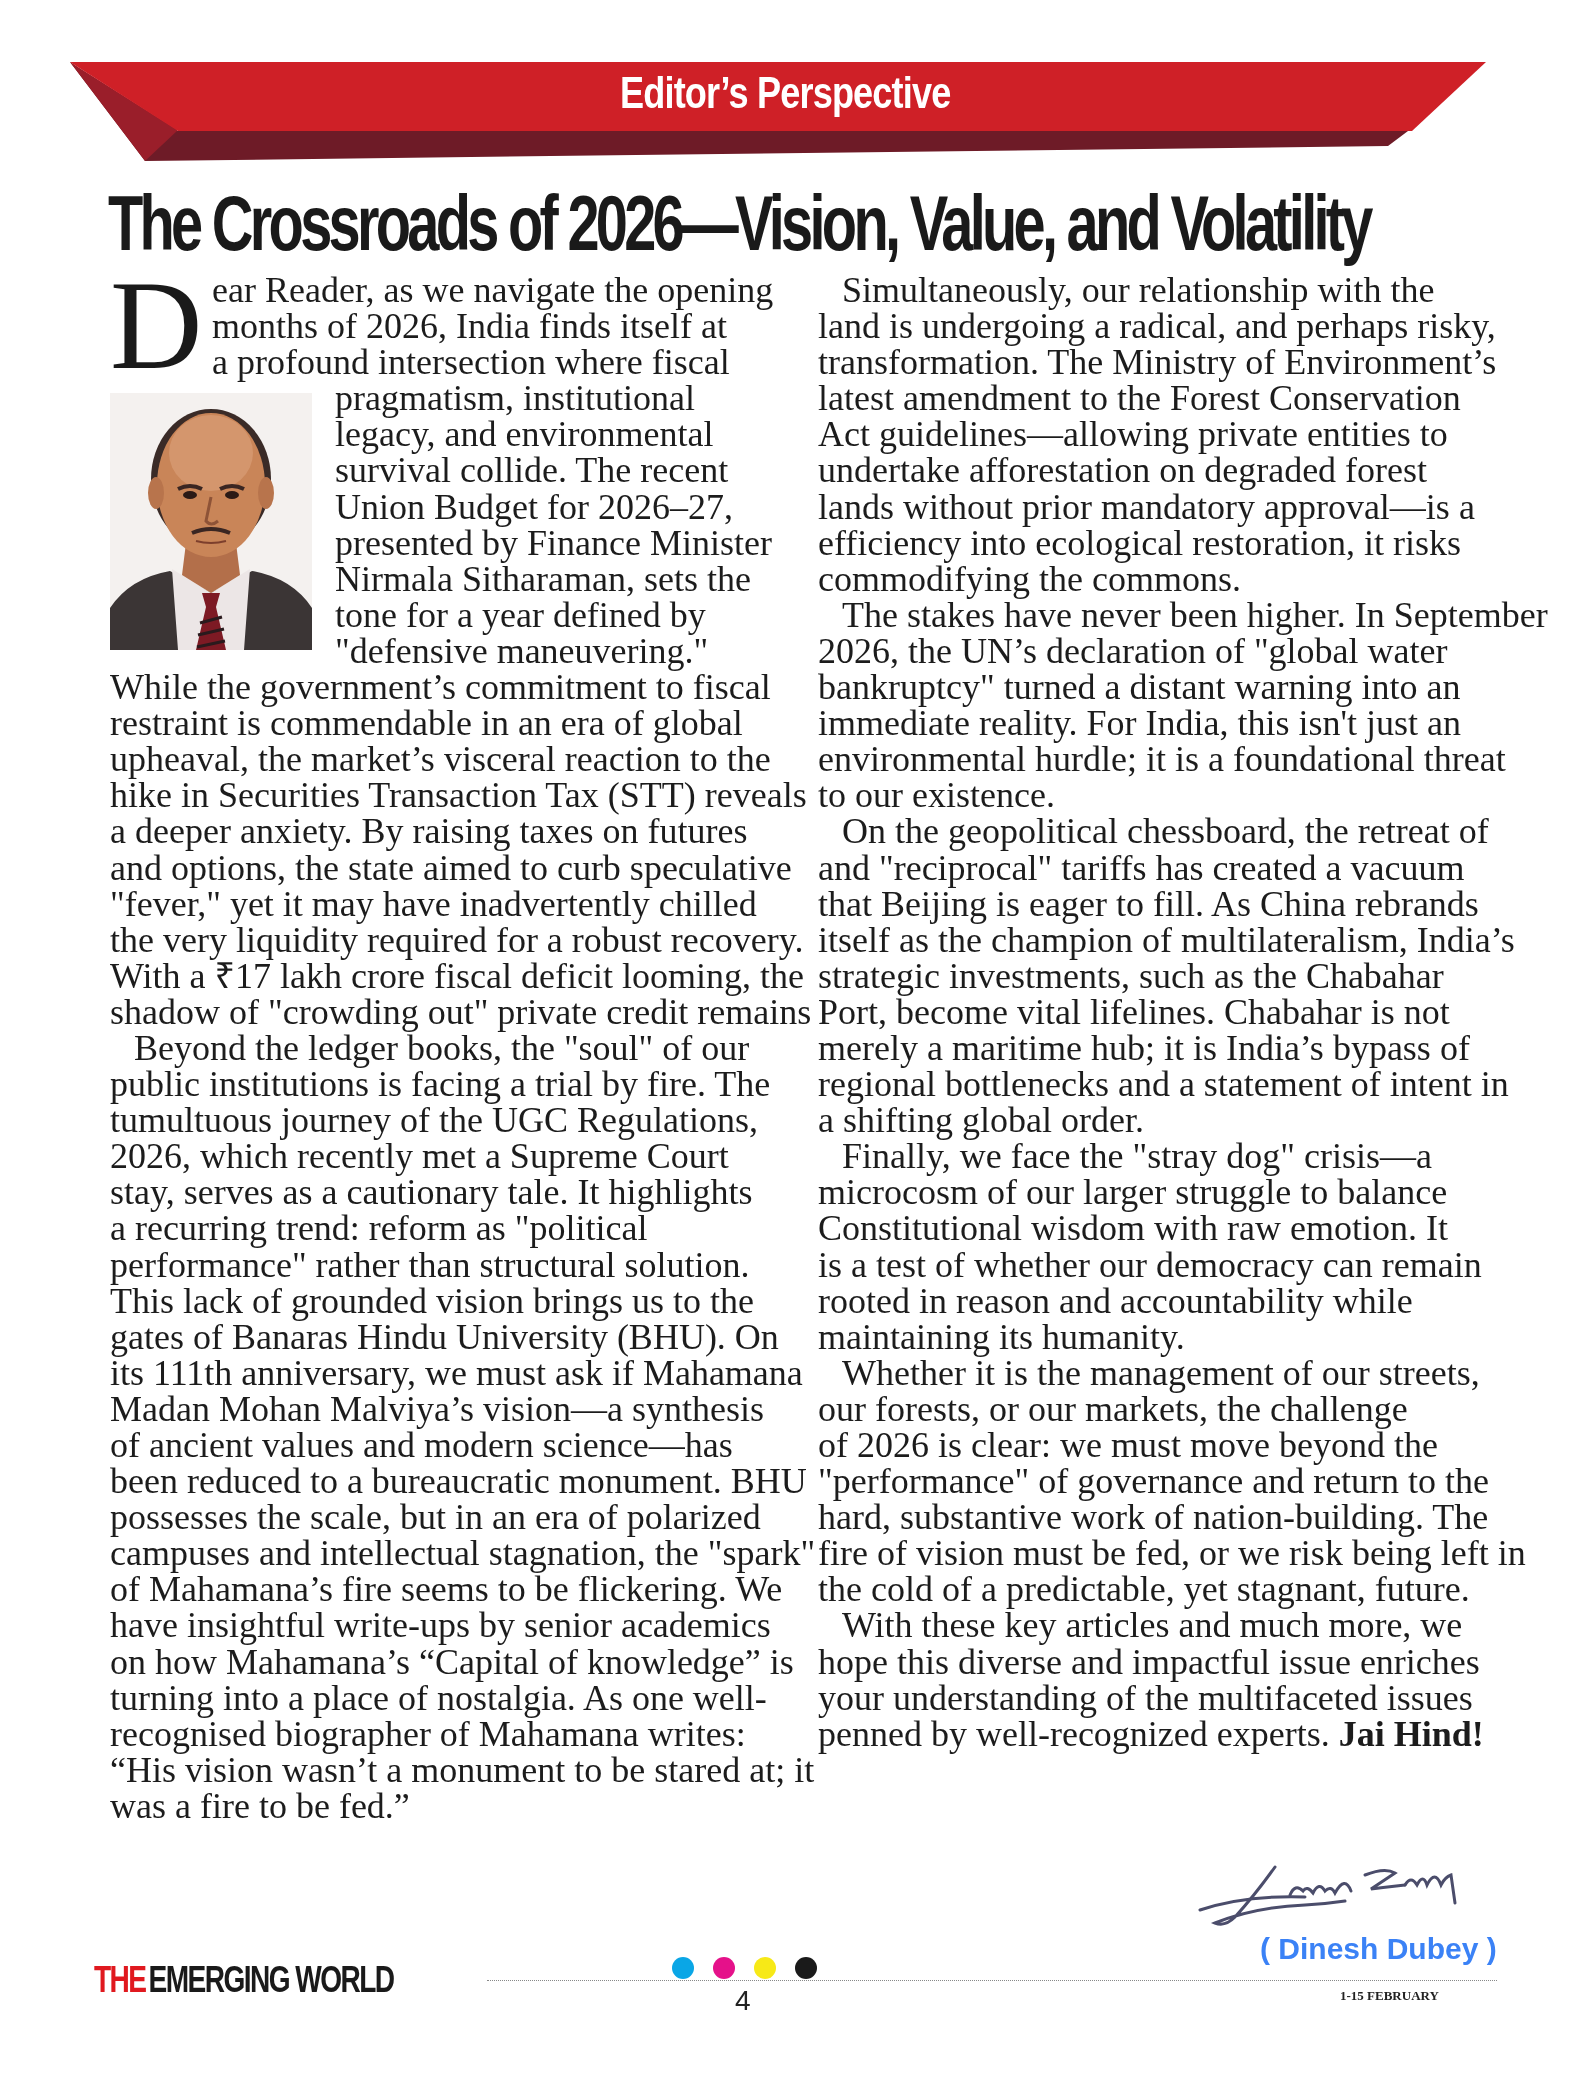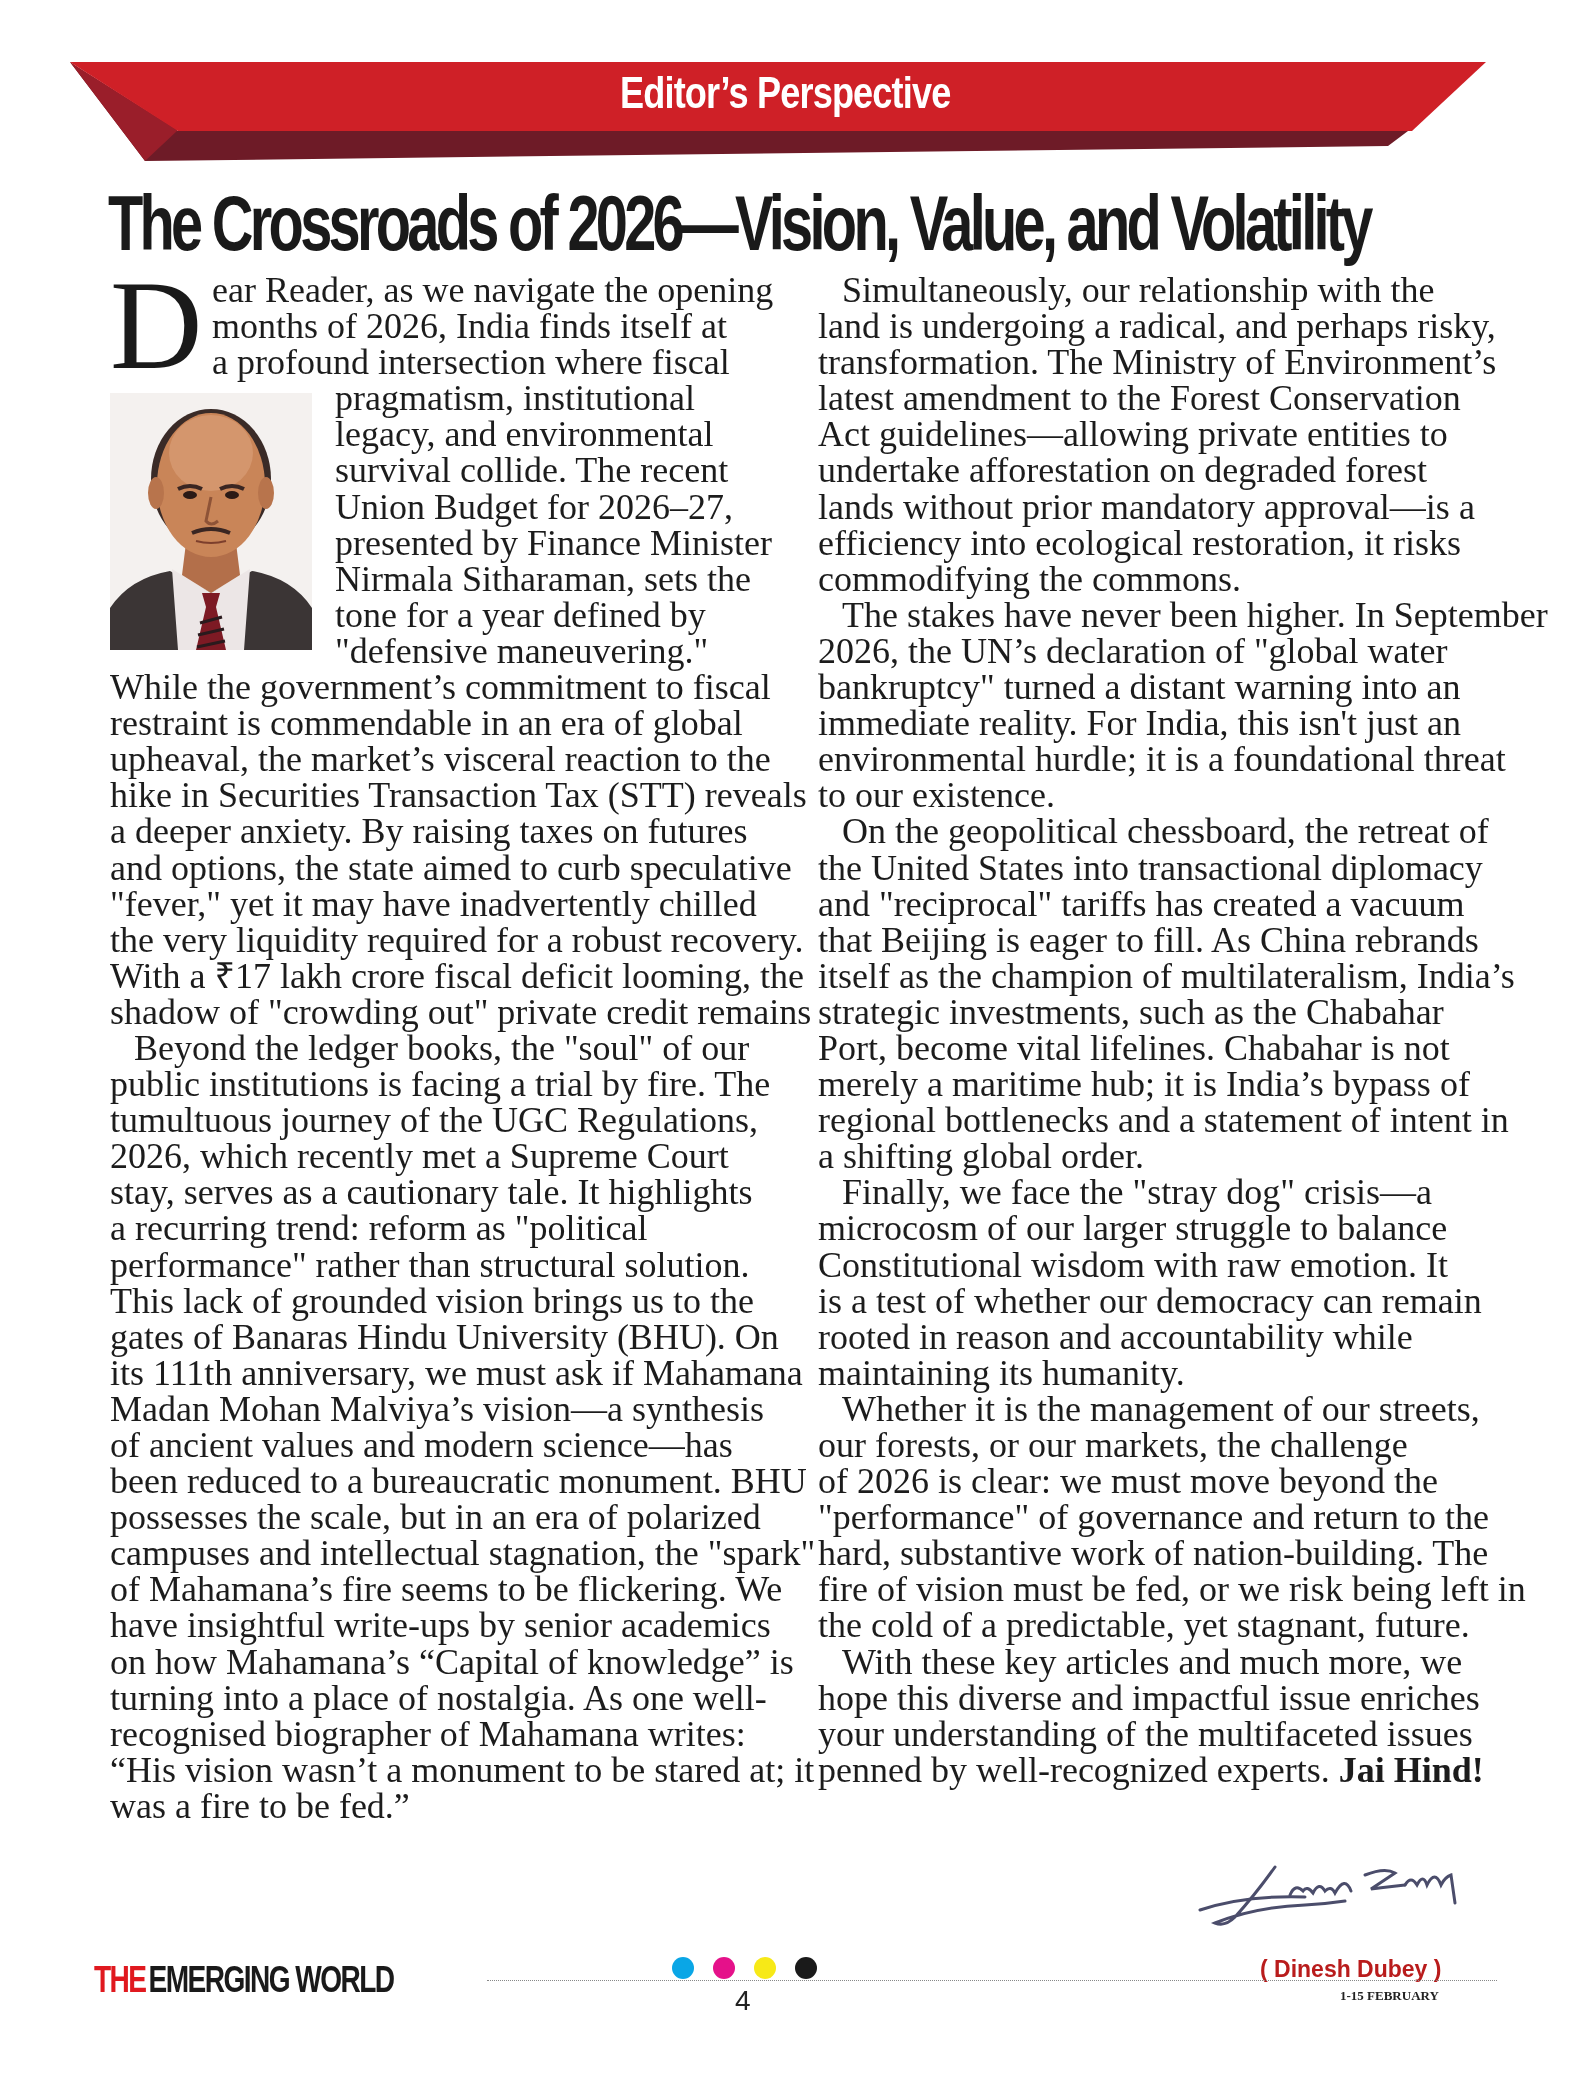--- a/index.html
+++ b/index.html
@@ -28,21 +28,21 @@
 
   #dropcap { position: absolute; left: 110px; top: 270px; font-size: 128px; line-height: 110px; height: 110px; color: #1a1a1a; }
 
   #photo { position: absolute; left: 110px; top: 393px; width: 202px; height: 257px; overflow: hidden;
     background: #f3f0ee; }
 
   .bold { font-weight: bold; }
 
   
   #signature { position: absolute; left: 1195px; top: 1855px; width: 300px; height: 80px; }
-  #sign-name { position: absolute; left: 1260px; top: 1932px; font-family: "Liberation Sans", sans-serif; font-weight: bold; font-size: 23px; color: #b91c1c; margin-top: 24px; }
+  #sign-name { position: absolute; left: 1260px; top: 1932px; font-family: "Liberation Sans", sans-serif; font-weight: bold; font-size: 30px; color: #3b82f6; }
 
   
   #brand { position: absolute; left: 94px; top: 1960px; height: 40px; white-space: nowrap;
     font-family: "Liberation Sans", sans-serif; font-weight: bold; font-size: 36px; letter-spacing: -2px;
     transform: scaleX(0.78); transform-origin: 0 0; line-height: 40px; }
   #brand-the { color: #e0191f; }
   #brand-rest { color: #1a1a1a; margin-left: 4px; }
 
   #footer-rule { position: absolute; left: 487px; top: 1980px; width: 1010px; border-top: 1px dotted #888; }
   .dot { position: absolute; top: 1957px; width: 22px; height: 22px; border-radius: 50%; }
@@ -154,21 +154,20 @@
     <span class="line"><span>lands without prior mandatory approval—is a</span></span>
     <span class="line"><span>efficiency into ecological restoration, it risks</span></span>
     <span class="line"><span>commodifying the commons.</span></span>
     <span class="line indent"><span>The stakes have never been higher. In September</span></span>
     <span class="line"><span>2026, the UN’s declaration of "global water</span></span>
     <span class="line"><span>bankruptcy" turned a distant warning into an</span></span>
     <span class="line"><span>immediate reality. For India, this isn't just an</span></span>
     <span class="line"><span>environmental hurdle; it is a foundational threat</span></span>
     <span class="line"><span>to our existence.</span></span>
     <span class="line indent"><span>On the geopolitical chessboard, the retreat of</span></span>
-    <span class="line"><span>the United States into transactional diplomacy</span></span>
     <span class="line"><span>and "reciprocal" tariffs has created a vacuum</span></span>
     <span class="line"><span>that Beijing is eager to fill. As China rebrands</span></span>
     <span class="line"><span>itself as the champion of multilateralism, India’s</span></span>
     <span class="line"><span>strategic investments, such as the Chabahar</span></span>
     <span class="line"><span>Port, become vital lifelines. Chabahar is not</span></span>
     <span class="line"><span>merely a maritime hub; it is India’s bypass of</span></span>
     <span class="line"><span>regional bottlenecks and a statement of intent in</span></span>
     <span class="line"><span>a shifting global order.</span></span>
     <span class="line indent"><span>Finally, we face the "stray dog" crisis—a</span></span>
     <span class="line"><span>microcosm of our larger struggle to balance</span></span>

